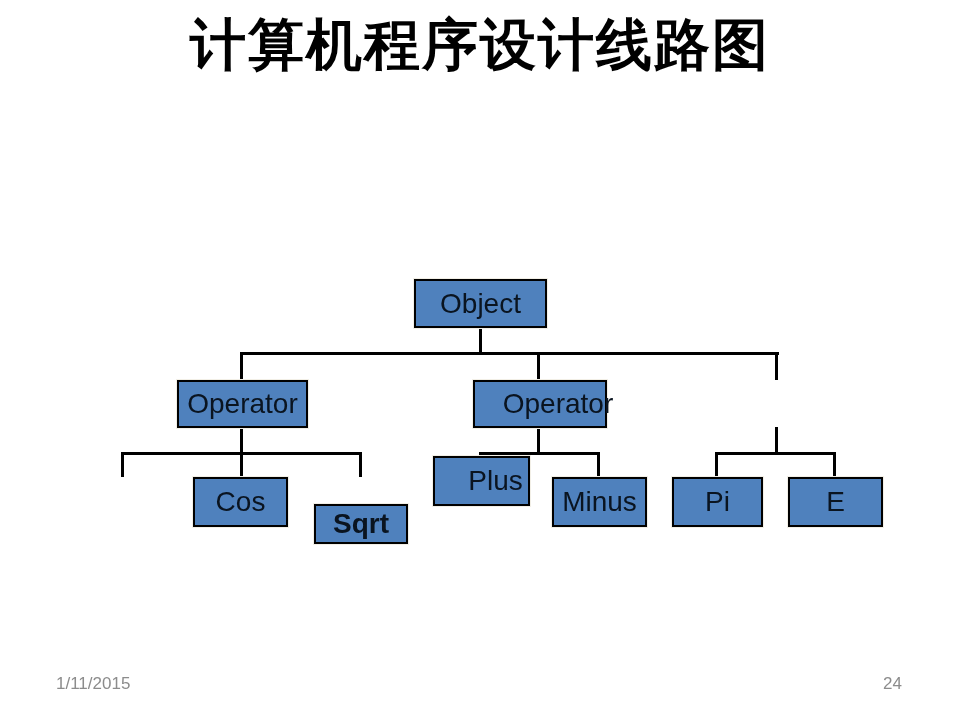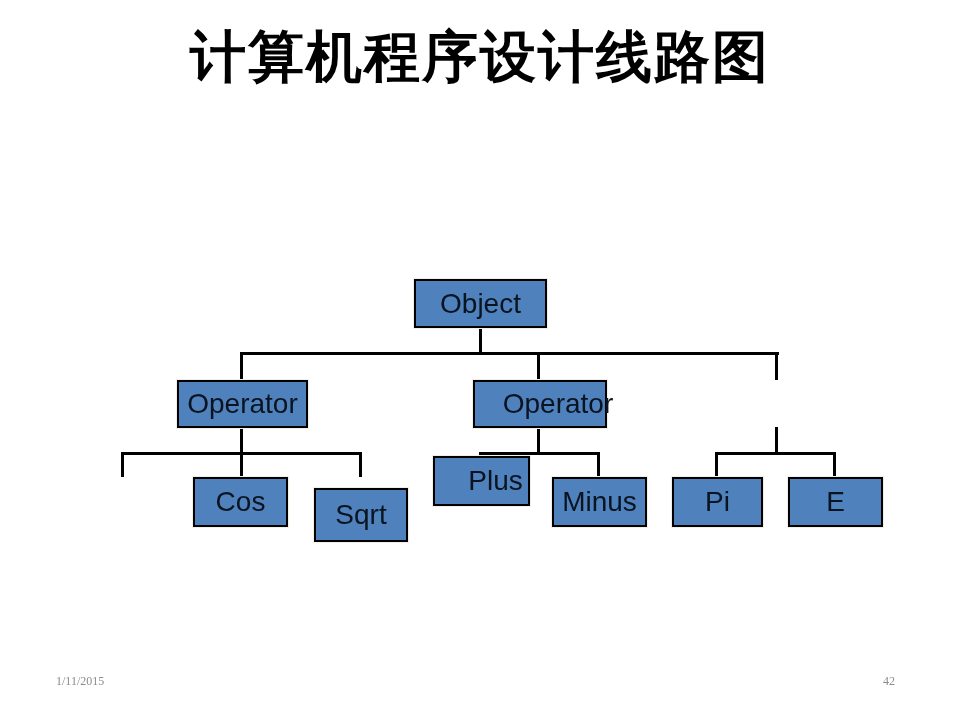--- a/index.html
+++ b/index.html
@@ -11,21 +11,21 @@
     position: relative;
     width: 960px;
     height: 720px;
     background: #ffffff;
     overflow: hidden;
     font-family: "Liberation Sans", sans-serif;
   }
   .slide-title {
     position: absolute;
     left: 0;
-    top: 20px;
+    top: 8px;
     width: 960px;
     text-align: center;
     font-family: "DejaVu Serif", "Liberation Serif", serif;
     font-weight: bold;
     font-size: 56px;
     letter-spacing: 2px;
     color: #000000;
     margin: 0;
   }
   .diagram {
@@ -47,22 +47,22 @@
     font-size: 28px;
     color: #0A1420;
     box-shadow: 0 0 0 1px #f2efe6;
   }
   .line {
     position: absolute;
     background: #000000;
   }
   .footer-date, .footer-page {
     position: absolute;
-    font-family: Liberation Serif, serif;
-    font-size: 12px;
+    font-family: Liberation Sans, sans-serif;
+    font-size: 17px;
     color: #8C8C8C;
   }
   .footer-date { left: 56px; top: 674px; }
   .footer-page { left: 883px; top: 674px; }
 </style>
 </head>
 <body>
 
 <div class="slide">
 
@@ -91,26 +91,26 @@
     <div class="line" style="left:715px; top:452px; width:121px; height:3px;"></div>
     <div class="line" style="left:715px; top:452px; width:3px;  height:25px;"></div>
     <div class="line" style="left:833px; top:452px; width:3px;  height:25px;"></div>
 
     <div class="node" style="left:414px; top:279px; width:133px; height:49px;">Object</div>
 
     <div class="node" style="left:177px; top:380px; width:131px; height:48px;">Operator</div>
     <div class="node" style="left:473px; top:380px; width:134px; height:48px;padding-left:36px;">Operator</div>
 
     <div class="node" style="left:193px; top:477px; width:95px;  height:50px;">Cos</div>
-    <div class="node" style="left:314px; top:488px; width:94px;  height:54px;">Sqrt</div>
+    <div class="node" style="left:314px; top:504px; width:94px;  height:40px;font-weight:bold;">Sqrt</div>
 
     <div class="node" style="left:433px; top:456px; width:97px;  height:50px;padding-left:28px;">Plus</div>
     <div class="node" style="left:552px; top:477px; width:95px;  height:50px;">Minus</div>
 
     <div class="node" style="left:672px; top:477px; width:91px;  height:50px;">Pi</div>
     <div class="node" style="left:788px; top:477px; width:95px;  height:50px;">E</div>
 
   </div>
 
   <div class="footer-date">1/11/2015</div>
-  <div class="footer-page">42</div>
+  <div class="footer-page">24</div>
 
 </div>
 
 </body></html>

